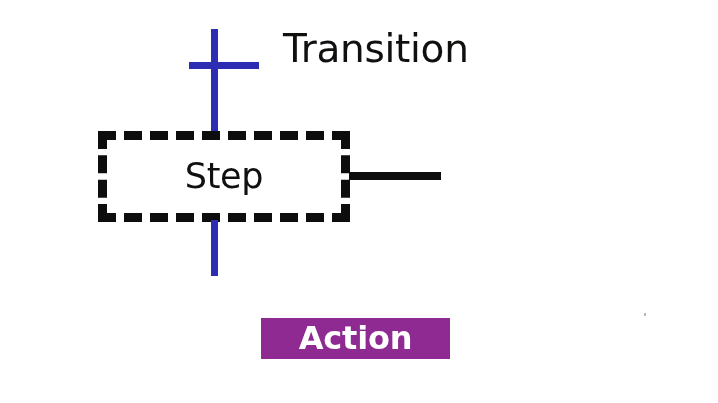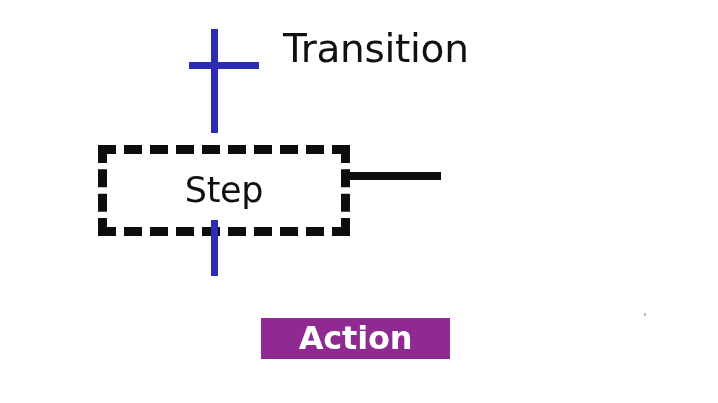--- a/index.html
+++ b/index.html
@@ -54,21 +54,21 @@
     line-height: 46px;
     color: #10100f;
     white-space: nowrap;
     letter-spacing: -0.3px;
   }
 
   
   .step-box {
     position: absolute;
     left: 58px;
-    top: 145px;
+    top: 131px;
     width: 252px;
     height: 91px;
     box-sizing: border-box;
     border: 9px dashed #0d0d0d;
     background: transparent;
     display: flex;
     align-items: center;
     justify-content: center;
   }
   .step-label {

